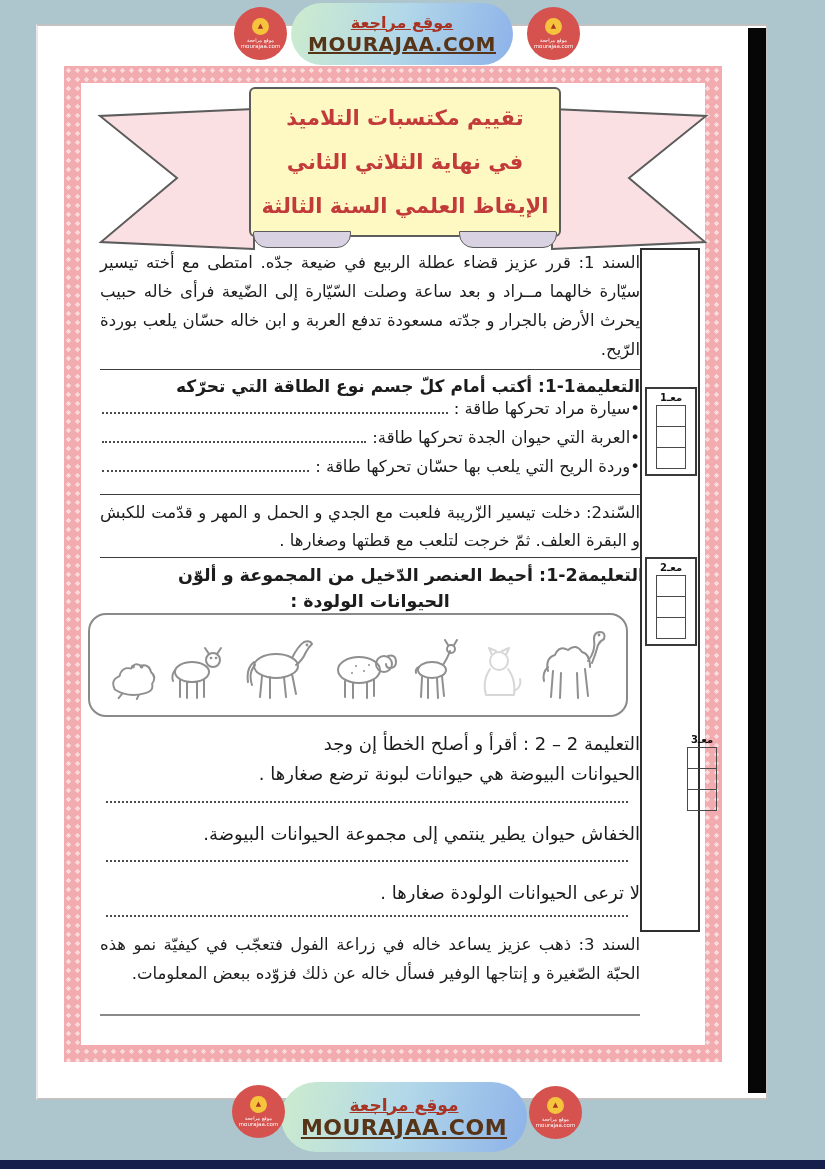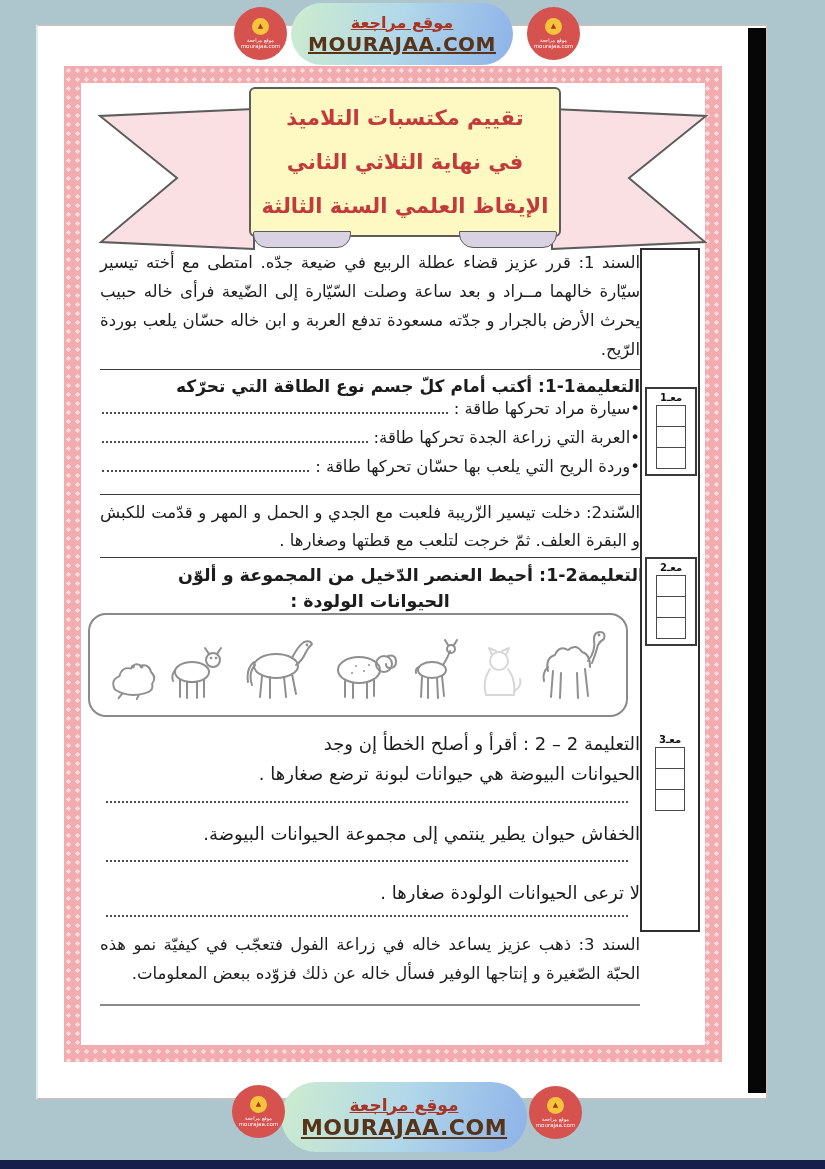--- a/index.html
+++ b/index.html
@@ -35,21 +35,21 @@
   .para .lbl,.lbl{font-weight:normal;}
   .rule{position:absolute;left:100px;width:543px;border-top:1.7px solid #3d3d3d;}
   .h-inst{position:absolute;left:100px;width:540px;font-weight:bold;font-size:17px;line-height:26px;}
   .bullets{position:absolute;left:100px;width:540px;font-size:16.5px;}
   .b-row{display:flex;align-items:baseline;height:29px;}
   .b-row .dots{flex:1 1 auto;border-bottom:2.2px dotted #4c4c4c;margin:0 6px 5px 2px;}
   .dotline{position:absolute;left:106px;width:522px;border-top:2.4px dotted #4c4c4c;}
   .stmt{position:absolute;left:100px;width:540px;font-size:18px;line-height:28px;}
   .inst2{position:absolute;left:96px;width:548px;font-weight:bold;font-size:17.5px;line-height:26px;}
   .inst2 .c{text-align:center;}
-  .sanad3{border-bottom:2px solid #8a8a8a;padding-bottom:16px;}
+  .sanad3{border-bottom:2px solid #8a8a8a;padding-bottom:26px;}
 
   
   .animals{position:absolute;left:88px;top:613px;width:540px;height:104px;border:2px solid #8a8a8a;
            border-radius:18px;display:flex;align-items:flex-end;justify-content:space-between;
            padding:6px 16px 10px 16px;box-sizing:border-box;background:#fff;}
   .animal svg{stroke:#8f8f8f;fill:none;stroke-width:2;stroke-linecap:round;stroke-linejoin:round;}
   .animal .fill{fill:#8f8f8f;stroke:none;}
   .cat{opacity:.35;}
 
   
@@ -127,21 +127,21 @@
 
   <div class="h-inst rtl" style="top:373px;">التعليمة1-1: أكتب أمام كلّ جسم نوع الطاقة التي تحرّكه</div>
   <div class="bullets rtl" style="top:399px;">
     <div class="b-row">
       <span>•</span>
         <span>سيارة مراد تحركها طاقة :</span>
       <span class="dots"></span>
     </div>
     <div class="b-row">
       <span>•</span>
-        <span>العربة التي زراعة الجدة تحركها طاقة:</span>
+        <span>العربة التي حيوان الجدة تحركها طاقة:</span>
       <span class="dots"></span>
     </div>
     <div class="b-row">
       <span>•</span>
         <span>وردة الريح التي يلعب بها حسّان تحركها طاقة :</span>
       <span class="dots"></span>
     </div>
   </div>
 
   <div class="rule" style="top:494px;"></div>
@@ -249,21 +249,21 @@
       </div>
   </div>
   <div class="score-group boxed" style="left:645px;top:557px;">
     <div class="score-label">معـ2</div>
     <div class="cells">
         <div></div>
         <div></div>
         <div></div>
       </div>
   </div>
-  <div class="score-group" style="left:646px;top:733px;">
+  <div class="score-group" style="left:678px;top:733px;">
     <div class="score-label">معـ3</div>
     <div class="cells">
         <div></div>
         <div></div>
         <div></div>
       </div>
   </div>
 
   <div class="logo" style="left:232px;top:1085px;">
     <div class="dot">

